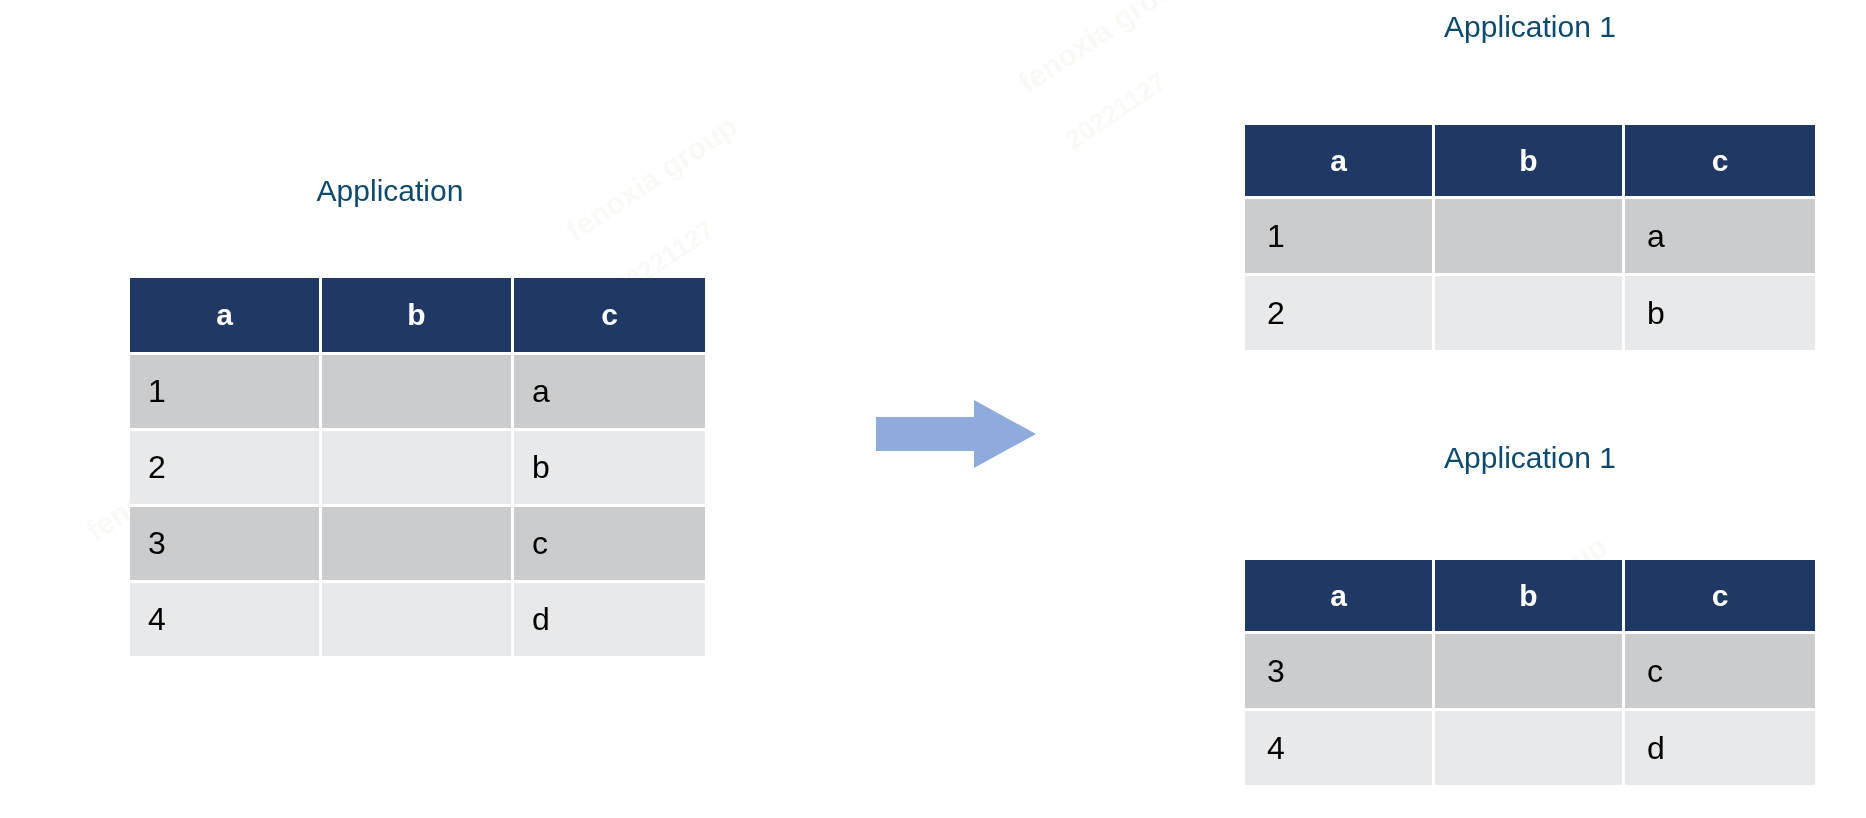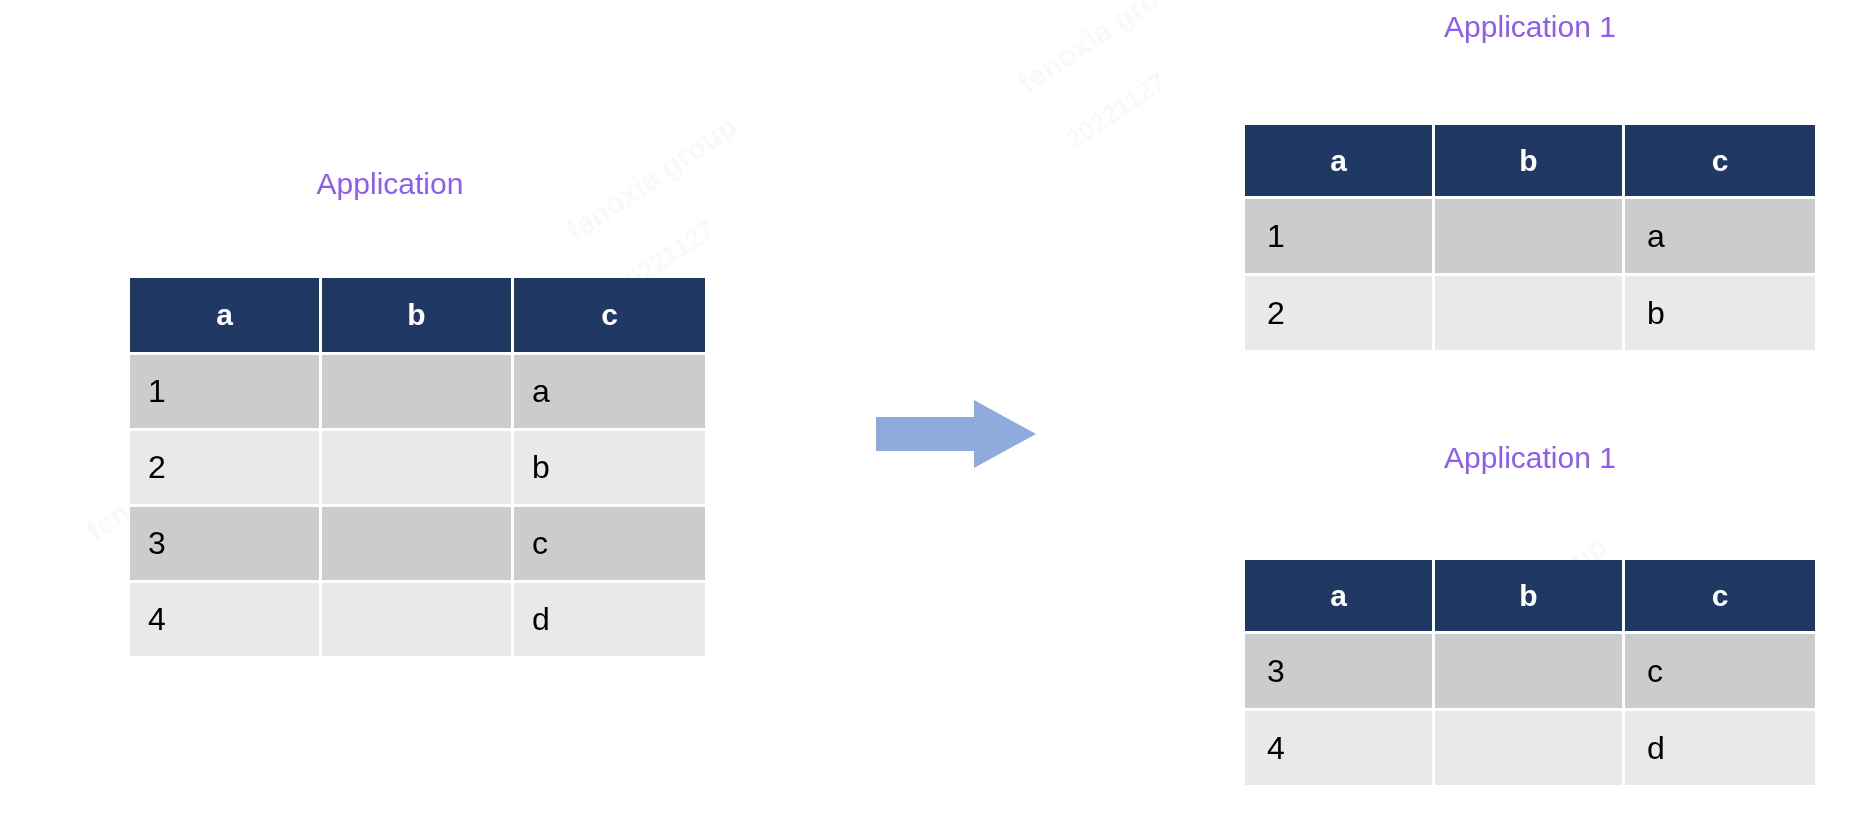--- a/index.html
+++ b/index.html
@@ -39,21 +39,21 @@
     transform-origin: left top;
   }
   .wm.a { font-size: 30px; transform: rotate(-34deg); }
   .wm.b { font-size: 26px; transform: rotate(-34deg); }
 
   
   .title {
     position: absolute;
     font-size: 30px;
     line-height: 1.2;
-    color: #8b5cf6;
+    color: #0c4a6e;
     font-weight: 400;
     text-align: center;
     white-space: nowrap;
     z-index: 3;
   }
 
   
   .tbl {
     position: absolute;
     border-collapse: separate;
@@ -101,21 +101,21 @@
   .tbl-target thead th { height: 71px; font-size: 30px; }
   .tbl-target tbody td { height: 74px; font-size: 32px; padding-left: 22px; }
   .tbl-target col.c1 { width: 190px; }
   .tbl-target col.c2 { width: 190px; }
   .tbl-target col.c3 { width: 190px; }
 
   #table-app1 { top: 125px; }
   #table-app2 { top: 560px; }
 
   
-  #title-source { left: 180px; top: 166px; width: 420px; }
+  #title-source { left: 180px; top: 173px; width: 420px; }
   #title-app1   { left: 1310px; top: 9px;   width: 440px; }
   #title-app2   { left: 1310px; top: 440px; width: 440px; }
 
   
   #flow-arrow {
     position: absolute;
     left: 876px;
     top: 400px;
     width: 160px;
     height: 68px;

